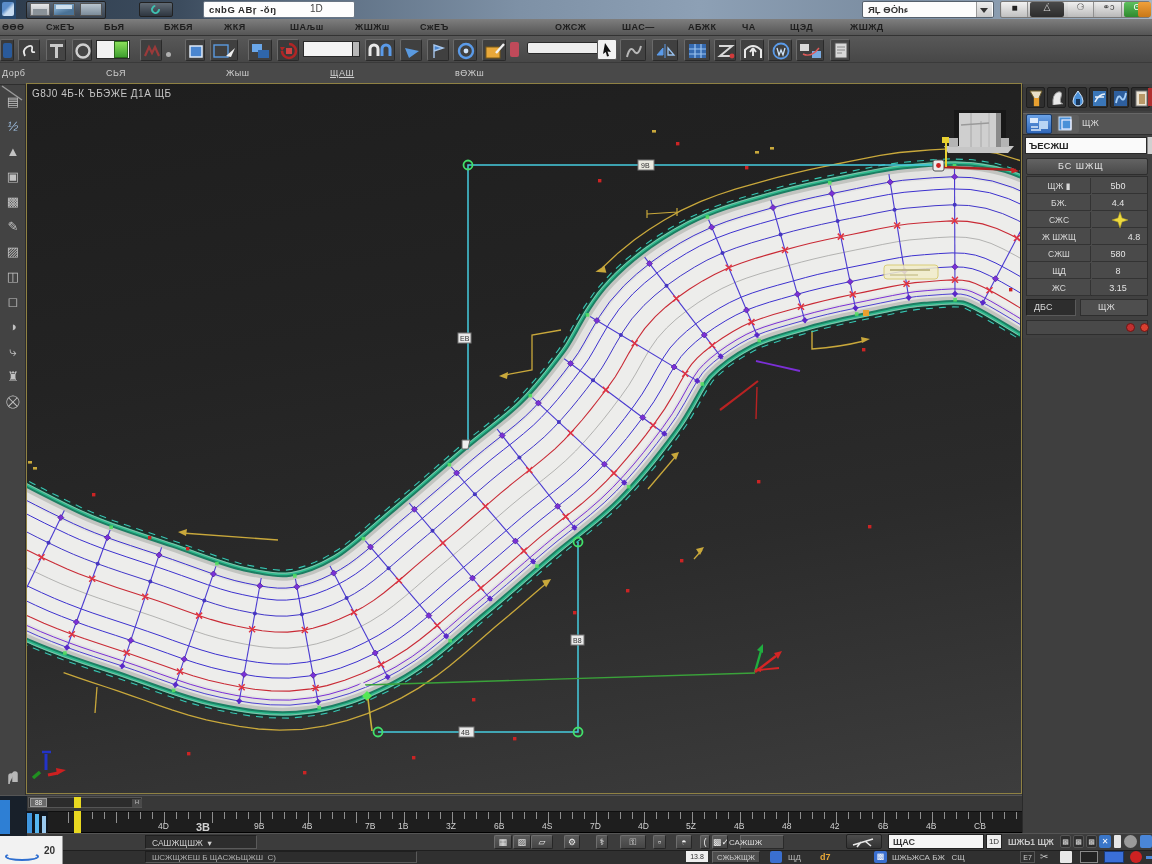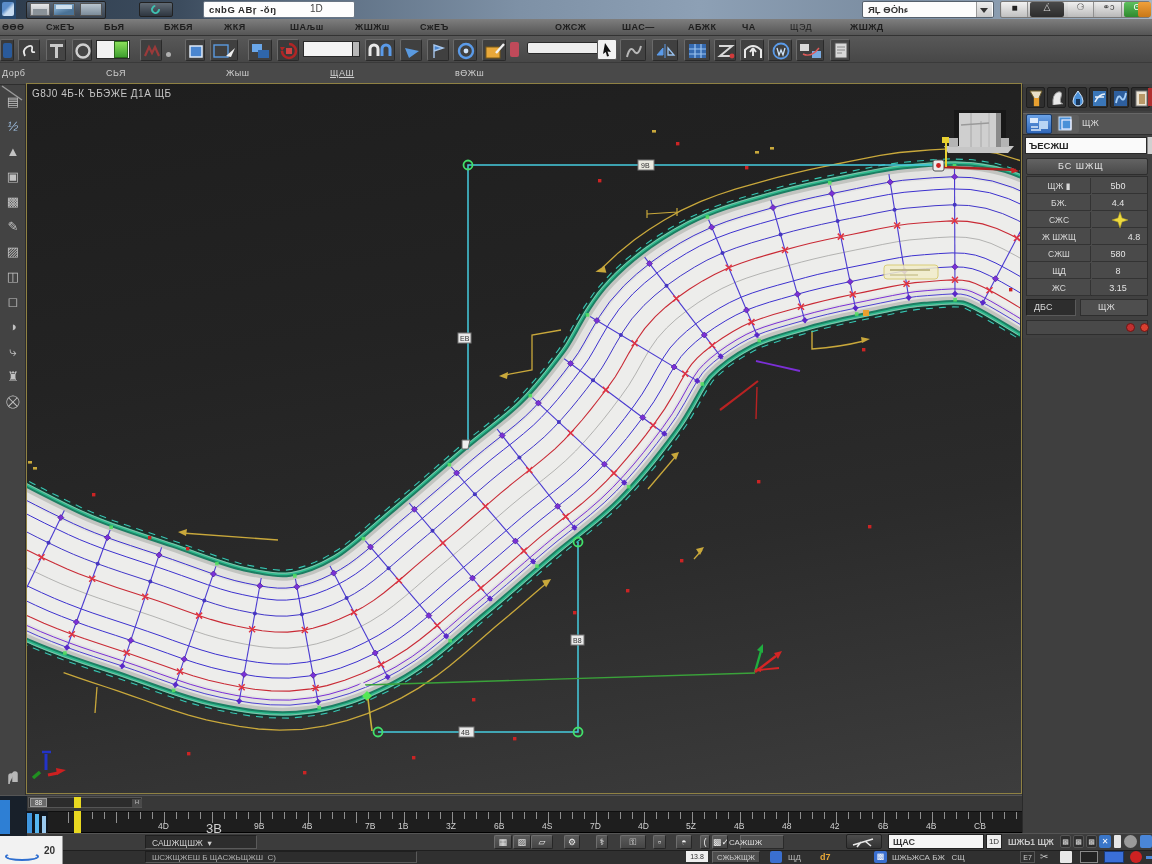--- a/index.html
+++ b/index.html
@@ -43,21 +43,21 @@
 <div class="abs blur1" style="left:164px;top:22px;font-size:9px;font-weight:bold;color:#1e1e1e;letter-spacing:0.5px;">БЖБЯ</div>
 <div class="abs blur1" style="left:224px;top:22px;font-size:9px;font-weight:bold;color:#1e1e1e;letter-spacing:0.5px;">ЖКЯ</div>
 <div class="abs blur1" style="left:290px;top:22px;font-size:9px;font-weight:bold;color:#1e1e1e;letter-spacing:0.5px;">ШАљш</div>
 <div class="abs blur1" style="left:355px;top:22px;font-size:9px;font-weight:bold;color:#1e1e1e;letter-spacing:0.5px;">ЖШЖш</div>
 <div class="abs blur1" style="left:420px;top:22px;font-size:9px;font-weight:bold;color:#1e1e1e;letter-spacing:0.5px;">СжЕЪ</div>
 <div class="abs blur1" style="left:482px;top:22px;font-size:9px;font-weight:bold;color:#1e1e1e;letter-spacing:0.5px;margin-top:14px;">БЖБЯ</div>
 <div class="abs blur1" style="left:555px;top:22px;font-size:9px;font-weight:bold;color:#1e1e1e;letter-spacing:0.5px;">ОЖСЖ</div>
 <div class="abs blur1" style="left:622px;top:22px;font-size:9px;font-weight:bold;color:#1e1e1e;letter-spacing:0.5px;">ШАС—</div>
 <div class="abs blur1" style="left:688px;top:22px;font-size:9px;font-weight:bold;color:#1e1e1e;letter-spacing:0.5px;">АБЖК</div>
 <div class="abs blur1" style="left:742px;top:22px;font-size:9px;font-weight:bold;color:#1e1e1e;letter-spacing:0.5px;">ЧА</div>
-<div class="abs blur1" style="left:790px;top:22px;font-size:9px;font-weight:normal;color:#1e1e1e;letter-spacing:0.5px;">ЩЭД</div>
+<div class="abs blur1" style="left:790px;top:22px;font-size:9px;font-weight:bold;color:#1e1e1e;letter-spacing:0.5px;">ЩЭД</div>
 <div class="abs blur1" style="left:850px;top:22px;font-size:9px;font-weight:bold;color:#1e1e1e;letter-spacing:0.5px;">ЖШЖД</div>
 <div class="abs" style="left:0;top:36px;width:1152px;height:27px;background:linear-gradient(#585858,#474747);border-bottom:1px solid #3a3a3a;"></div>
 <div class="abs" style="left:0;top:63px;width:1152px;height:22px;background:#494949;border-bottom:1px solid #2e2e2e;"></div>
 <div class="abs" style="left:0px;top:39px;width:14px;height:22px;background:#3a3a3a;border:1px solid #6a6a6a;border-bottom-color:#2a2a2a;border-right-color:#2a2a2a;border-radius:2px;overflow:hidden;">
       <div style="position:absolute;left:2px;top:3px;width:9px;height:15px;background:#2a5a9a;border-radius:2px;"></div>
     </div>
 <div class="abs" style="left:18px;top:39px;width:22px;height:22px;background:#3f3f3f;border:1px solid #6a6a6a;border-bottom-color:#2a2a2a;border-right-color:#2a2a2a;border-radius:2px;overflow:hidden;"><svg width="22" height="22">
         <path d="M6 16 Q3 10 8 7 Q14 4 13 9 Q12 13 16 12" fill="none" stroke="#e8e8e8" stroke-width="1.8"></path>
       </svg></div>
 <div class="abs" style="left:46px;top:39px;width:20px;height:22px;background:#454545;border:1px solid #6a6a6a;border-bottom-color:#2a2a2a;border-right-color:#2a2a2a;border-radius:2px;overflow:hidden;">
@@ -630,21 +630,21 @@
     <div class="abs" style="left:932px;top:812px;width:1px;height:11px;background:#8f8f8f;"></div>
     <div class="abs" style="left:944px;top:812px;width:1px;height:7px;background:#8f8f8f;"></div>
     <div class="abs" style="left:956px;top:812px;width:1px;height:7px;background:#8f8f8f;"></div>
     <div class="abs" style="left:968px;top:812px;width:1px;height:7px;background:#8f8f8f;"></div>
     <div class="abs" style="left:980px;top:812px;width:1px;height:11px;background:#8f8f8f;"></div>
     <div class="abs" style="left:992px;top:812px;width:1px;height:7px;background:#8f8f8f;"></div>
     <div class="abs" style="left:1004px;top:812px;width:1px;height:7px;background:#8f8f8f;"></div>
     <div class="abs" style="left:1016px;top:812px;width:1px;height:7px;background:#8f8f8f;"></div>
     <div class="abs blur1" style="left:110px;top:821px;font-size:8.5px;color:#d2d2d2;margin-top:24px;">85</div>
     <div class="abs blur1" style="left:158px;top:821px;font-size:8.5px;color:#d2d2d2;">4D</div>
-    <div class="abs blur1" style="left:206px;top:821px;font-size:13px;color:#d2d2d2;">3B</div>
+    <div class="abs blur1" style="left:196px;top:821px;font-size:11px;color:#d2d2d2;font-weight:bold;">3B</div>
     <div class="abs blur1" style="left:254px;top:821px;font-size:8.5px;color:#d2d2d2;">9B</div>
     <div class="abs blur1" style="left:302px;top:821px;font-size:8.5px;color:#d2d2d2;">4B</div>
     <div class="abs blur1" style="left:365px;top:821px;font-size:8.5px;color:#d2d2d2;">7B</div>
     <div class="abs blur1" style="left:398px;top:821px;font-size:8.5px;color:#d2d2d2;">1B</div>
     <div class="abs blur1" style="left:446px;top:821px;font-size:8.5px;color:#d2d2d2;">3Z</div>
     <div class="abs blur1" style="left:494px;top:821px;font-size:8.5px;color:#d2d2d2;">6B</div>
     <div class="abs blur1" style="left:542px;top:821px;font-size:8.5px;color:#d2d2d2;">4S</div>
     <div class="abs blur1" style="left:590px;top:821px;font-size:8.5px;color:#d2d2d2;">7D</div>
     <div class="abs blur1" style="left:638px;top:821px;font-size:8.5px;color:#d2d2d2;">4D</div>
     <div class="abs blur1" style="left:686px;top:821px;font-size:8.5px;color:#d2d2d2;">5Z</div>

